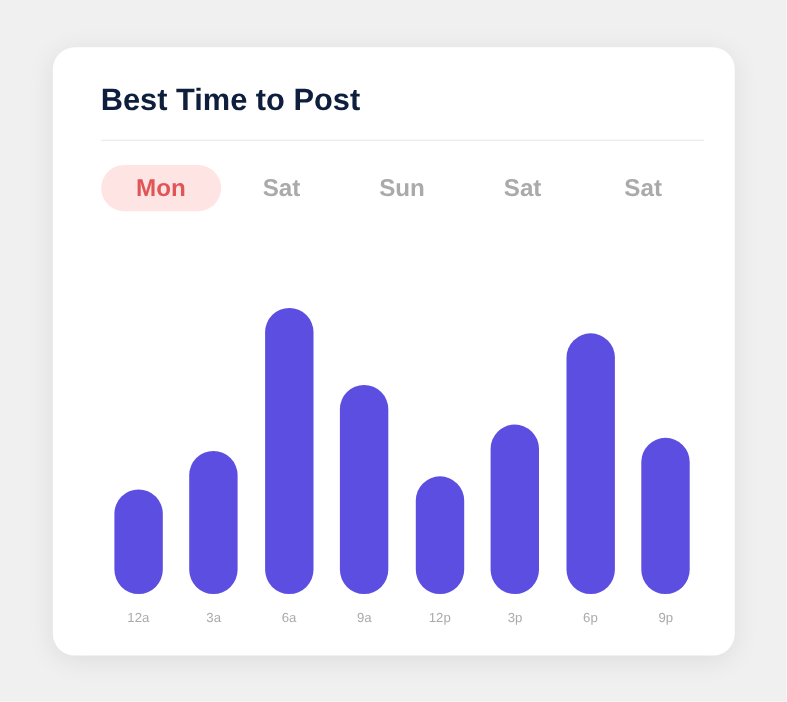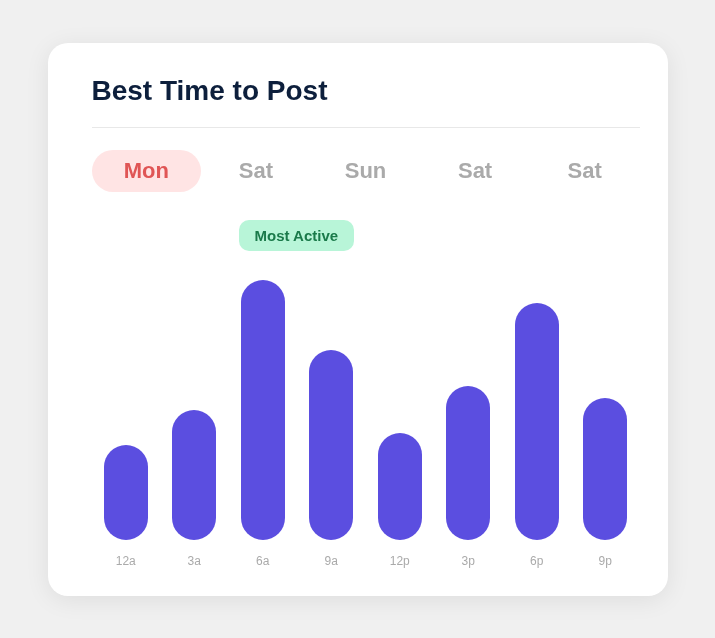--- a/index.html
+++ b/index.html
@@ -121,21 +121,20 @@
   <div class="day-tabs">
 
   <div class="day-tab active">Mon</div>
       <div class="day-tab">Sat</div>
       <div class="day-tab">Sun</div>
       <div class="day-tab">Sat</div>
       <div class="day-tab">Sat</div>
     </div>
 
   <div class="chart-area">
-    <div class="most-active-badge">Most Active</div>
     <div class="bars-container">
 
     <div class="bar-col">
           <div class="bar" style="height: 36.3636%;"></div>
         </div>
         <div class="bar-col">
           <div class="bar" style="height: 50%;"></div>
         </div>
         <div class="bar-col">
           <div class="bar" style="height: 100%;"></div>

